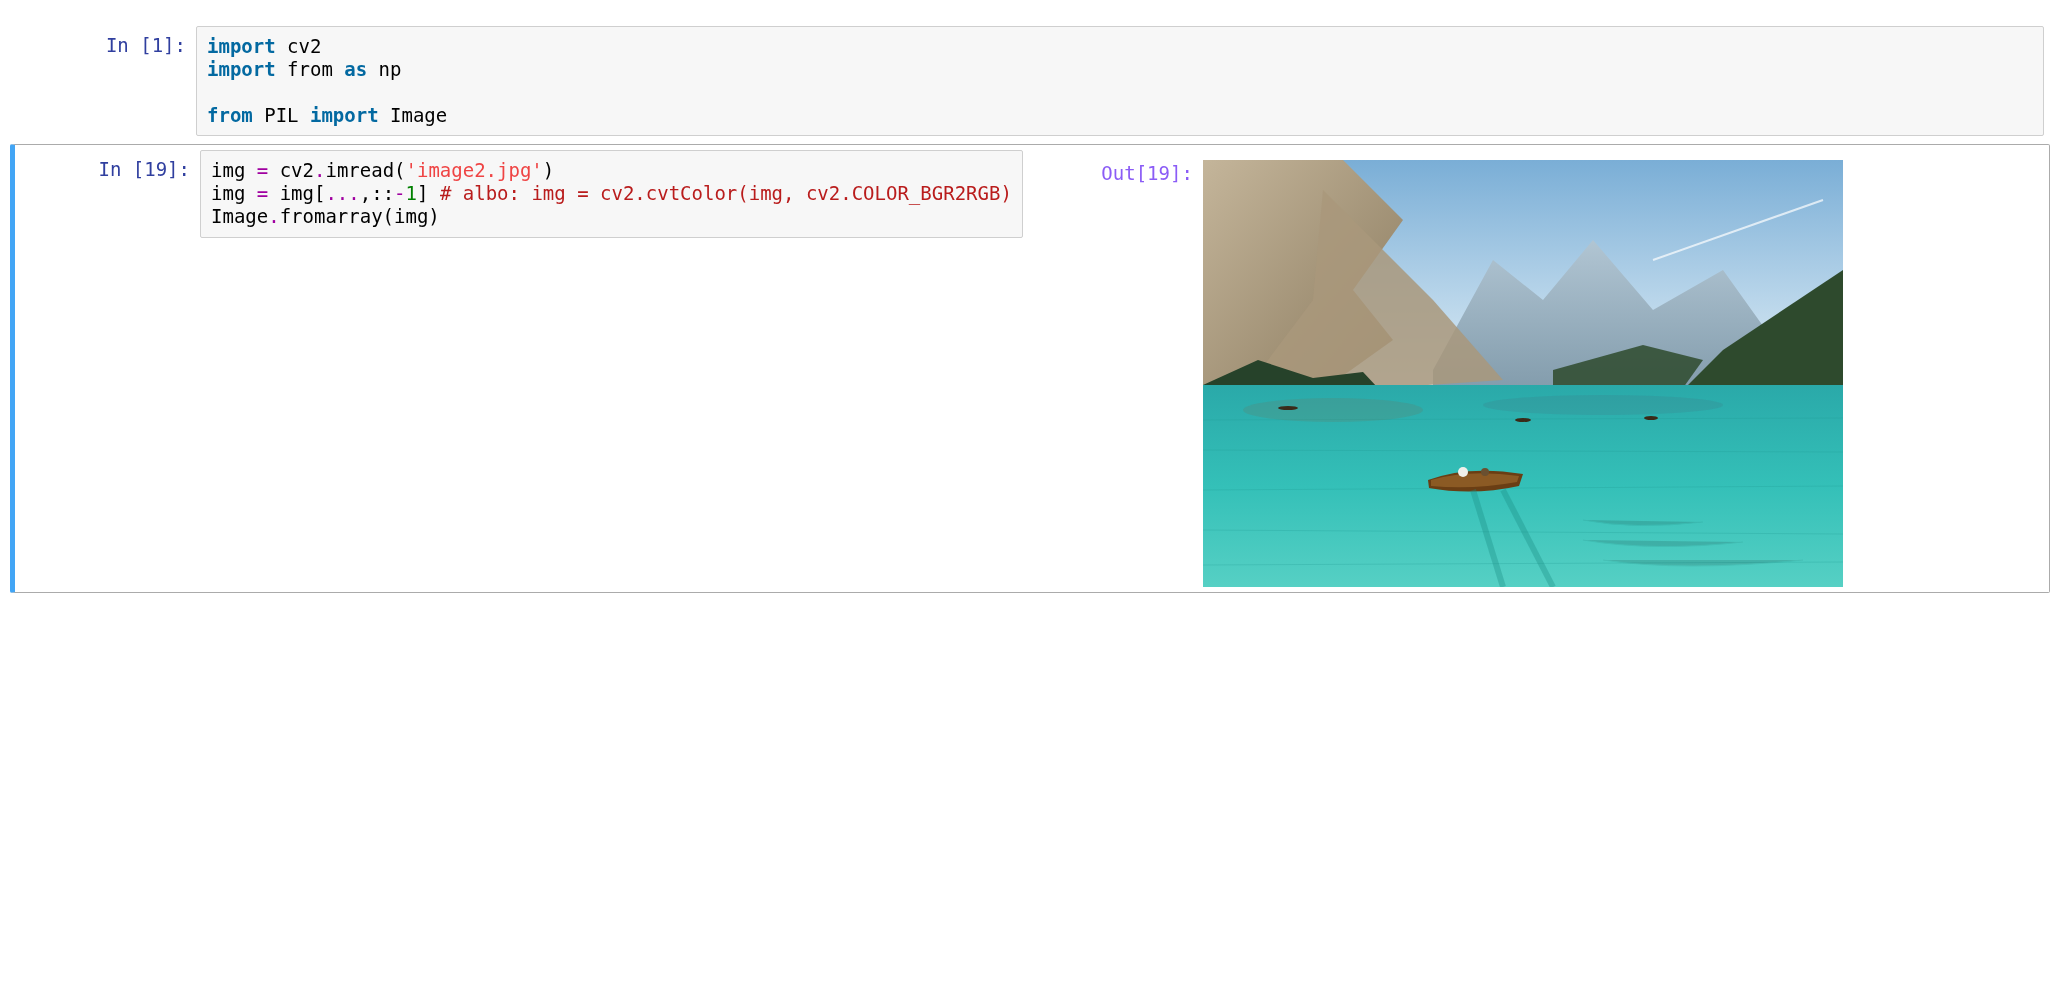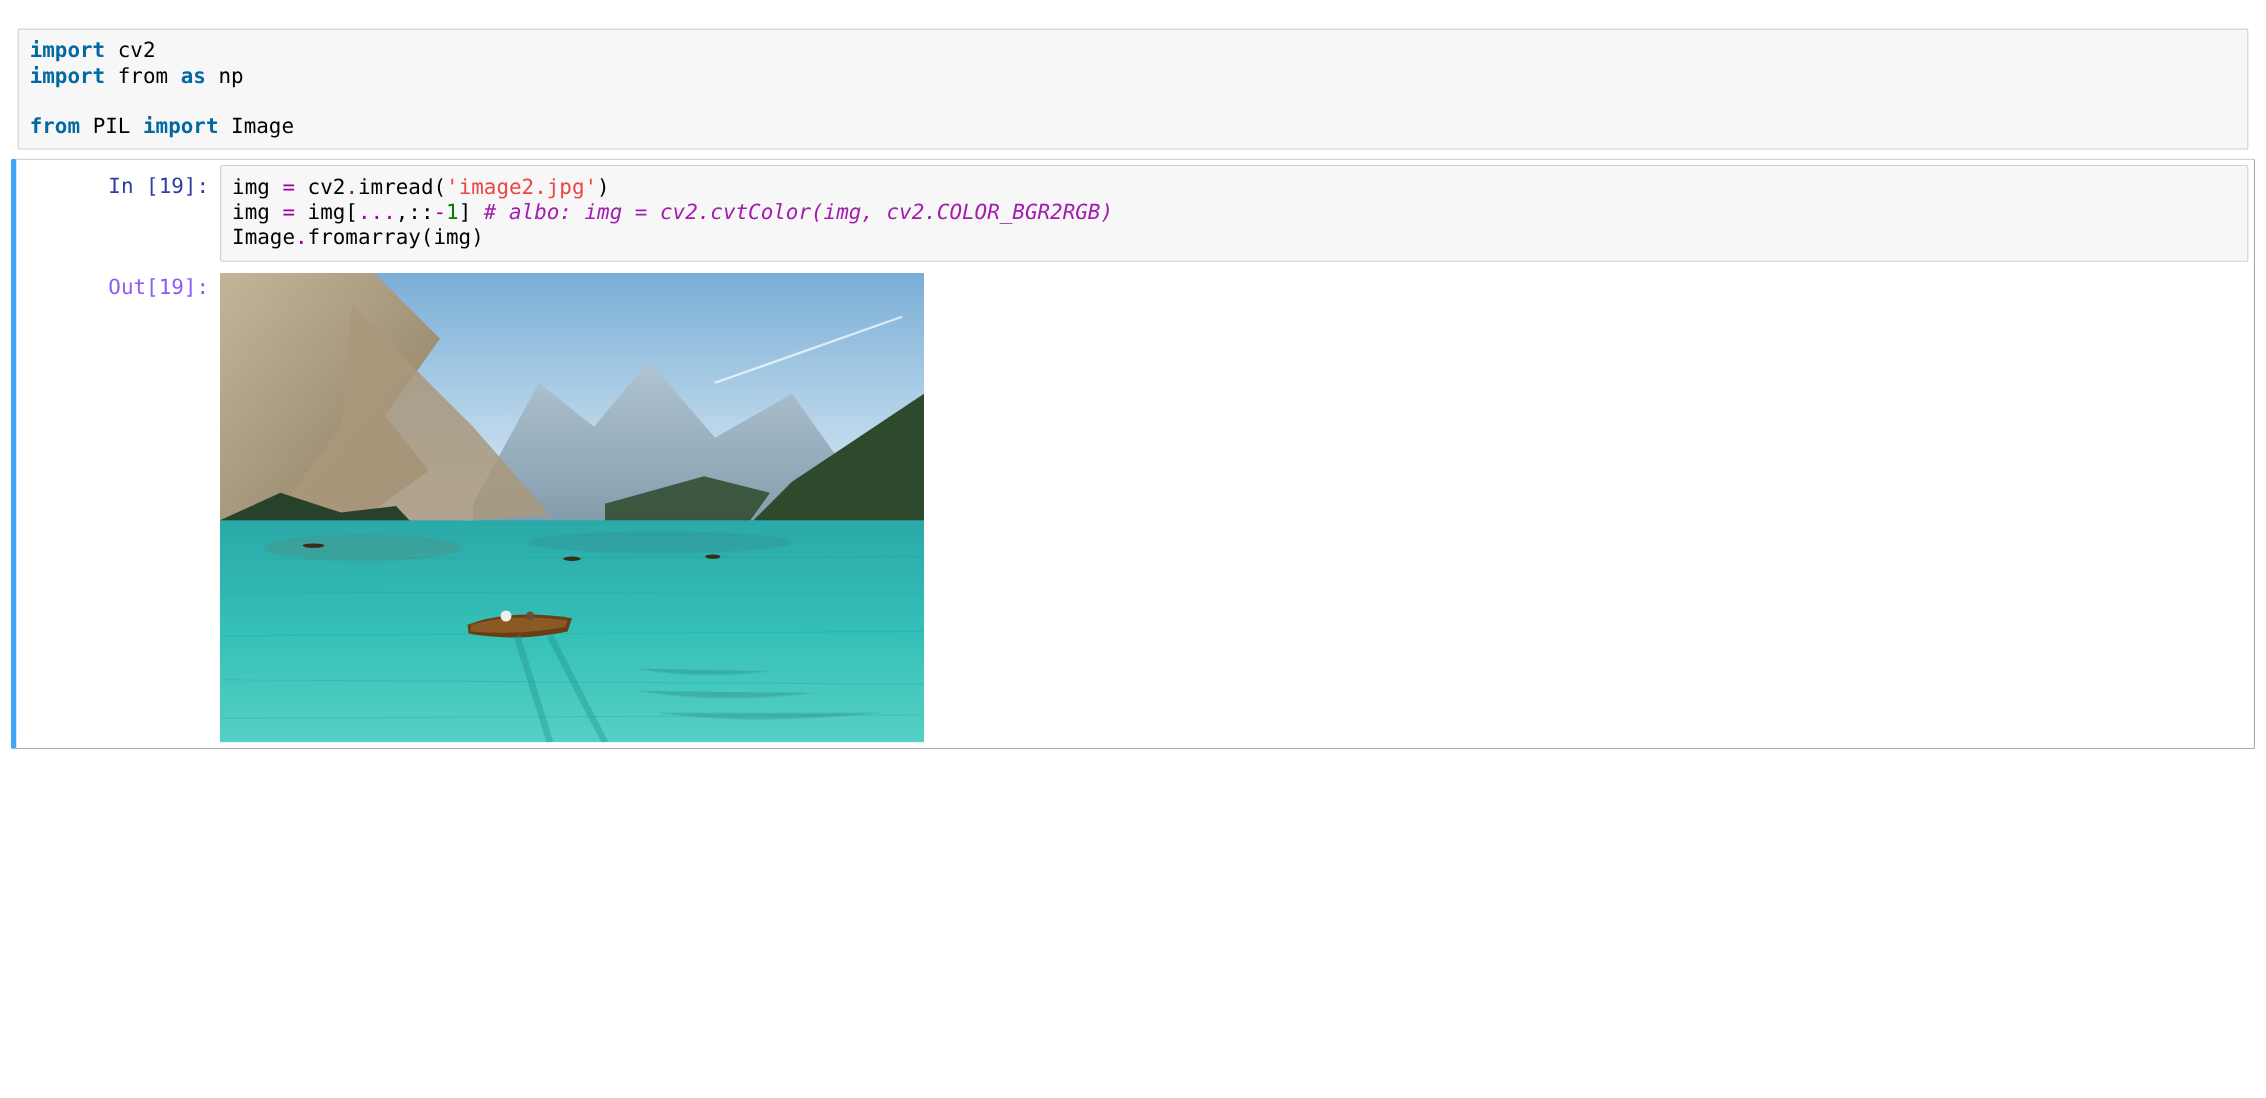--- a/index.html
+++ b/index.html
@@ -57,51 +57,54 @@
       white-space: pre;
       overflow-x: auto;
     }
     .output-content {
       padding-top: 6px;
     }
     .kw-green { color: #0369a1; font-weight: bold; }
     .str-red { color: #ef4444; }
     .op-purple { color: #a000a0; }
     .num-green { color: #008000; }
-    .comment { color: #a21caf; font-style: italic; }
+    .comment { color: #b91c1c; }
     .out-row {
       display: flex;
       padding-top: 4px;
     }
     .image-placeholder {
       width: 640px;
       height: 427px;
       position: relative;
       overflow: hidden;
     }
     .image-placeholder svg {
       width: 100%;
       height: 100%;
       display: block;
     }
   </style>
 </head>
 <body>
 
 <div class="cell">
+  <div class="prompt-container">
+    <div class="prompt-in">In [1]:</div>
+  </div>
   <div class="input-area">
     <div class="code-box"><span class="kw-green">import</span><span> cv2</span>
 <span class="kw-green">import</span><span> from </span><span class="kw-green">as</span><span> np</span>
 
 <span class="kw-green">from</span><span> PIL </span><span class="kw-green">import</span><span> Image</span></div>
   </div>
 </div>
 
 <div class="cell selected">
-  <div style="flex:1;display:flex;flex-direction:column;">
+  <div style="flex:1;display:flex;flex-direction:row;">
     <div style="display:flex;">
       <div class="prompt-container">
         <div class="prompt-in">In [19]:</div>
       </div>
       <div class="input-area">
         <div class="code-box"><span>img </span><span class="op-purple">=</span><span> cv2</span><span class="op-purple">.</span><span>imread(</span><span class="str-red">'image2.jpg'</span><span>)</span>
 <span>img </span><span class="op-purple">=</span><span> img[</span><span class="op-purple">...</span><span>,::</span><span class="op-purple">-</span><span class="num-green">1</span><span>] </span><span class="comment"># albo: img = cv2.cvtColor(img, cv2.COLOR_BGR2RGB)</span>
 <span>Image</span><span class="op-purple">.</span><span>fromarray(img)</span></div>
       </div>
     </div>

